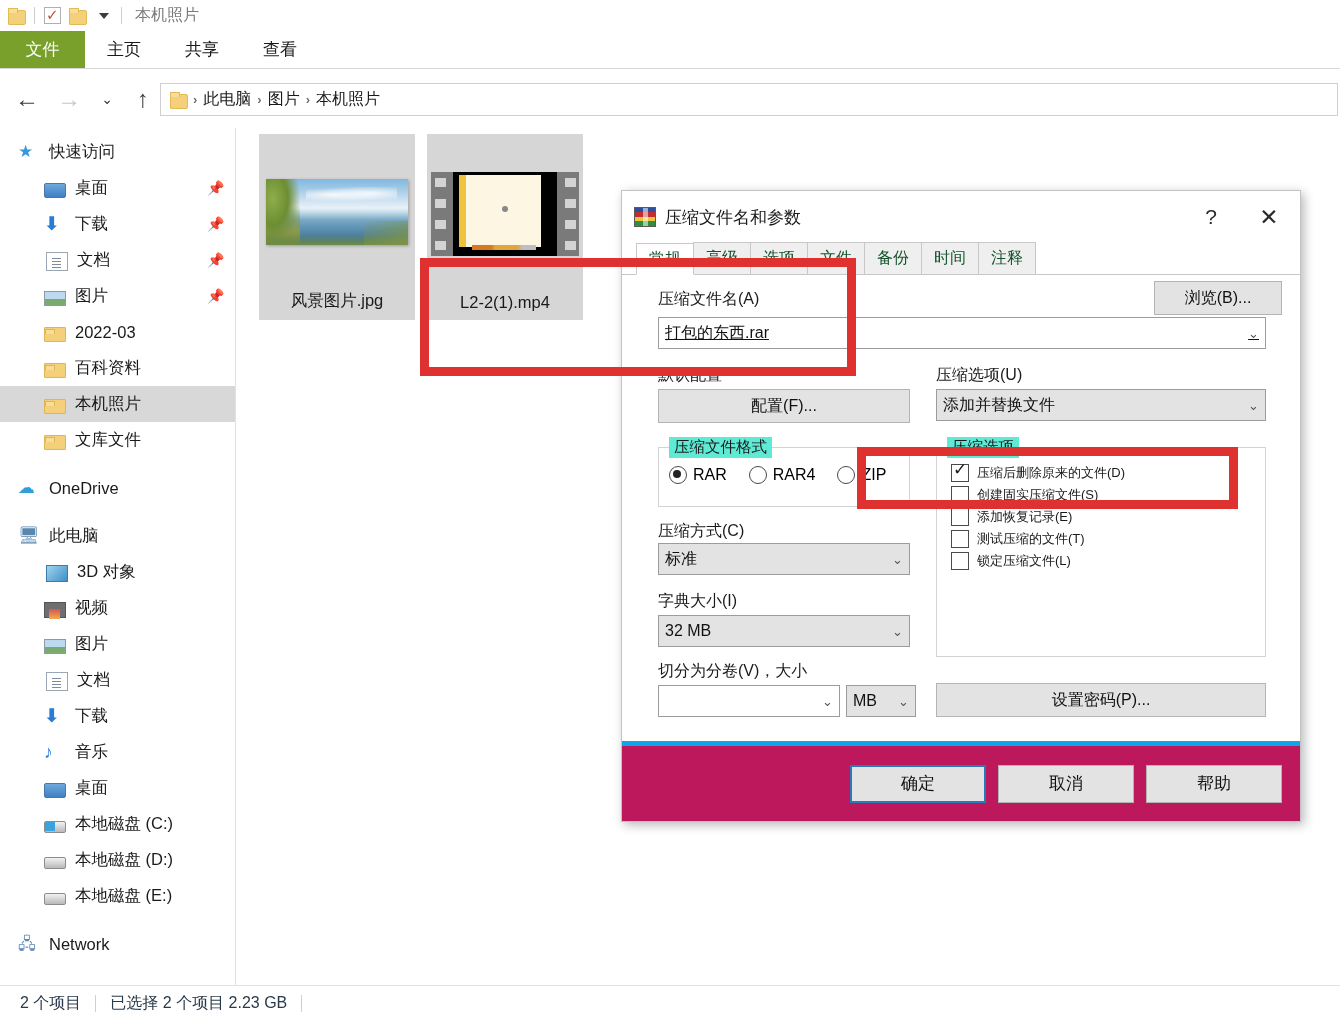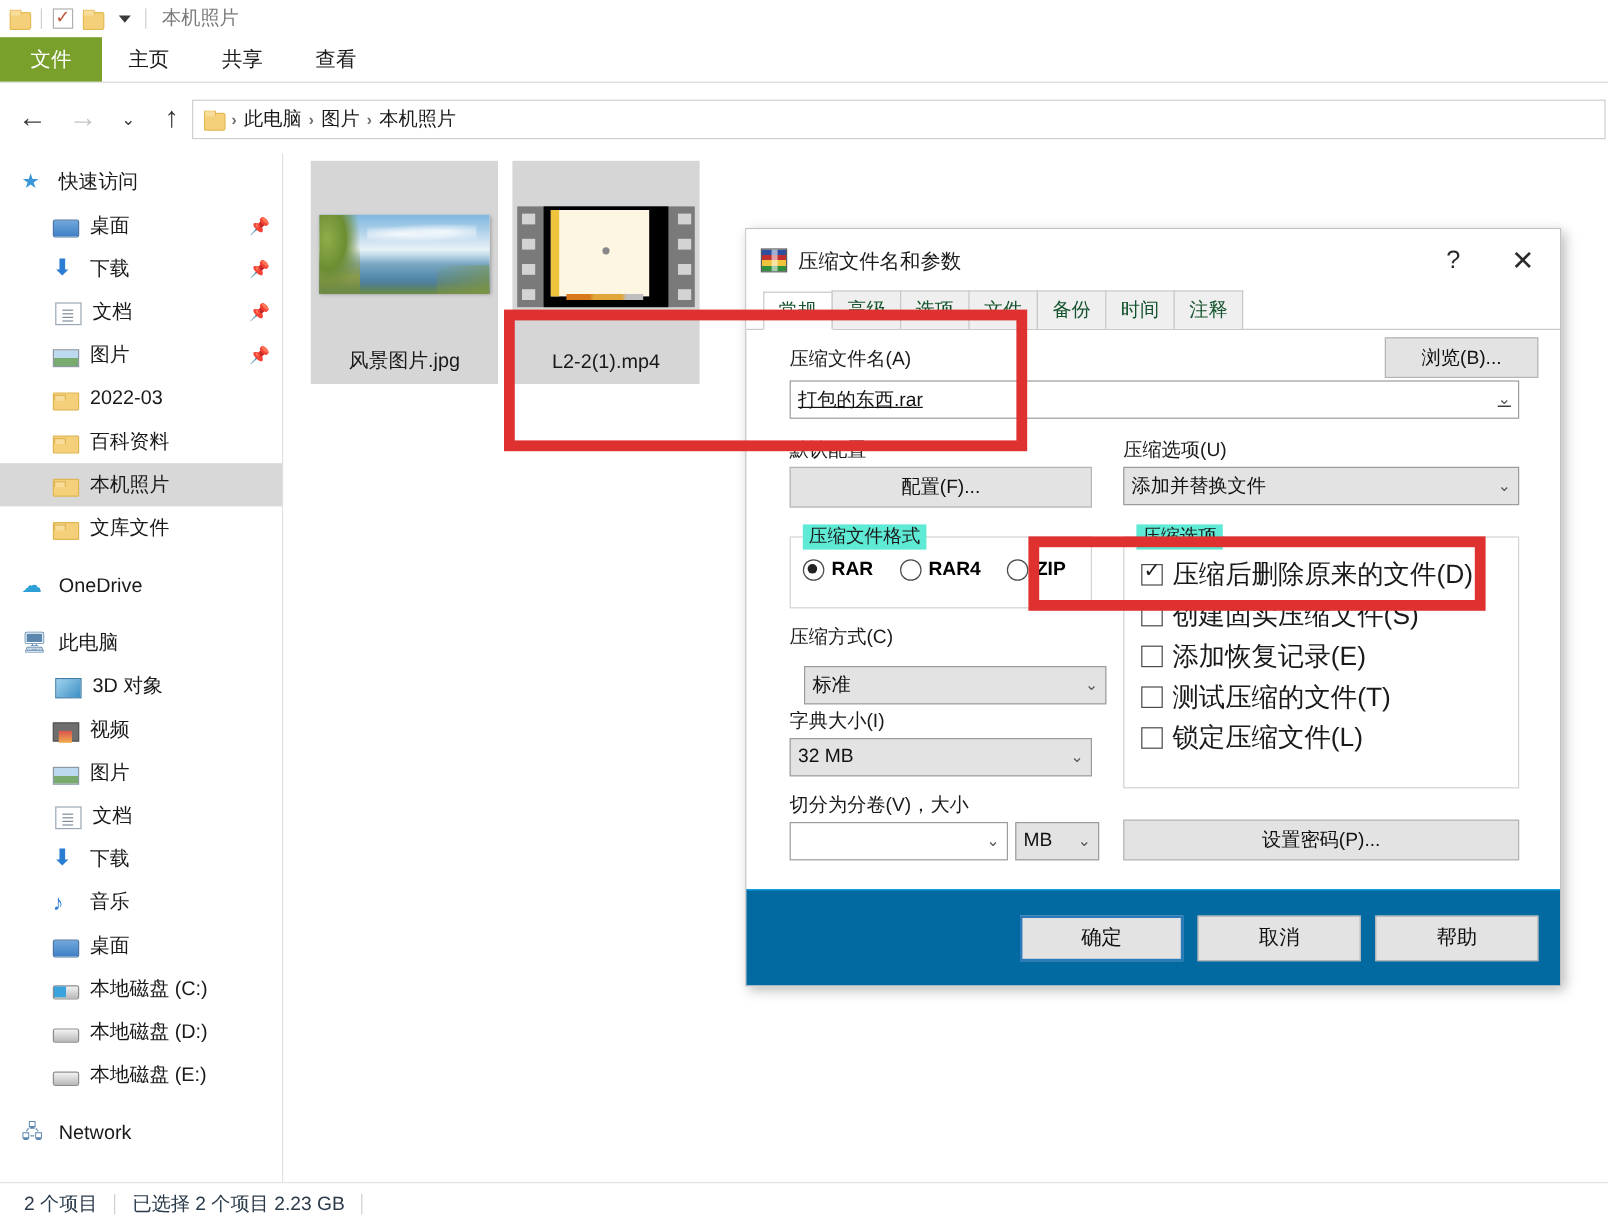--- a/index.html
+++ b/index.html
@@ -284,25 +284,25 @@
     background: #222; border-radius: 50%;
   }
   .cbx {
     width: 18px; height: 18px; border: 1.6px solid #4a4a4a; background: #fff;
     display: inline-block; position: relative; flex: 0 0 18px;
   }
   .cbx.on::after {
     content: "✓"; position: absolute; left: 1px; top: -6px;
     font-size: 17px; color: #1a1a1a; line-height: 22px;
   }
-  .row-opt { display: flex; align-items: center; gap: 8px; font-size: 22px; color: #1a1a1a; margin-bottom: 4px; }
+  .row-opt { display: flex; align-items: center; gap: 8px; font-size: 13px; color: #1a1a1a; margin-bottom: 4px; }
 
   .dlg-footer {
     position: absolute; left: 0; bottom: 0; width: 100%; height: 80px;
-    border-top: 1px solid #0ea5e9; background: #0369a1;
+    border-top: 5px solid #0ea5e9; background: #be185d;
     display: flex; align-items: center; justify-content: flex-end; gap: 12px;
     padding-right: 18px;
   }
   .fbtn {
     width: 136px; height: 38px; background: #e3e3e3; border: 1px solid #b4b4b4;
     font-size: 17px; color: #111; display: flex; align-items: center; justify-content: center;
   }
   .fbtn.default { border: 2px solid #2a7ab9; }
 
   
@@ -533,34 +533,34 @@
       <div class="btn" style="position:absolute; left:36px; top:114px; width:252px;">配置(F)...</div>
 
       <div class="lbl" style="position:absolute; left:314px; top:90px;">压缩选项(U)</div>
       <div class="combo" style="position:absolute; left:314px; top:114px; width:330px;">
         <span class="val">添加并替换文件</span>
         <span class="chev">⌄</span>
       </div>
 
       <div class="gbox" style="left:36px; top:172px; width:252px; height:60px;">
         <span class="gbox-title">压缩文件格式</span>
-        <div style="display:flex; align-items:center; gap:6px; padding:18px 0 0 10px; font-size:16px;font-weight:bold;">
+        <div style="display:flex; align-items:center; gap:6px; padding:18px 0 0 10px; font-size:16px;">
           <span class="radio on"></span>
           <span>RAR</span>
           <span style="width:10px"></span>
           <span class="radio"></span>
           <span>RAR4</span>
           <span style="width:10px"></span>
           <span class="radio"></span>
           <span>ZIP</span>
         </div>
       </div>
 
       <div class="lbl" style="position:absolute; left:36px; top:246px;text-align:center;">压缩方式(C)</div>
-      <div class="combo" style="position:absolute; left:36px; top:280px; width:252px;margin-left:12px;">
+      <div class="combo" style="position:absolute; left:36px; top:268px; width:252px;">
         <span class="val">标准</span>
         <span class="chev">⌄</span>
       </div>
 
       <div class="lbl" style="position:absolute; left:36px; top:316px;">字典大小(I)</div>
       <div class="combo" style="position:absolute; left:36px; top:340px; width:252px;">
         <span class="val">32 MB</span>
         <span class="chev">⌄</span>
       </div>
 

